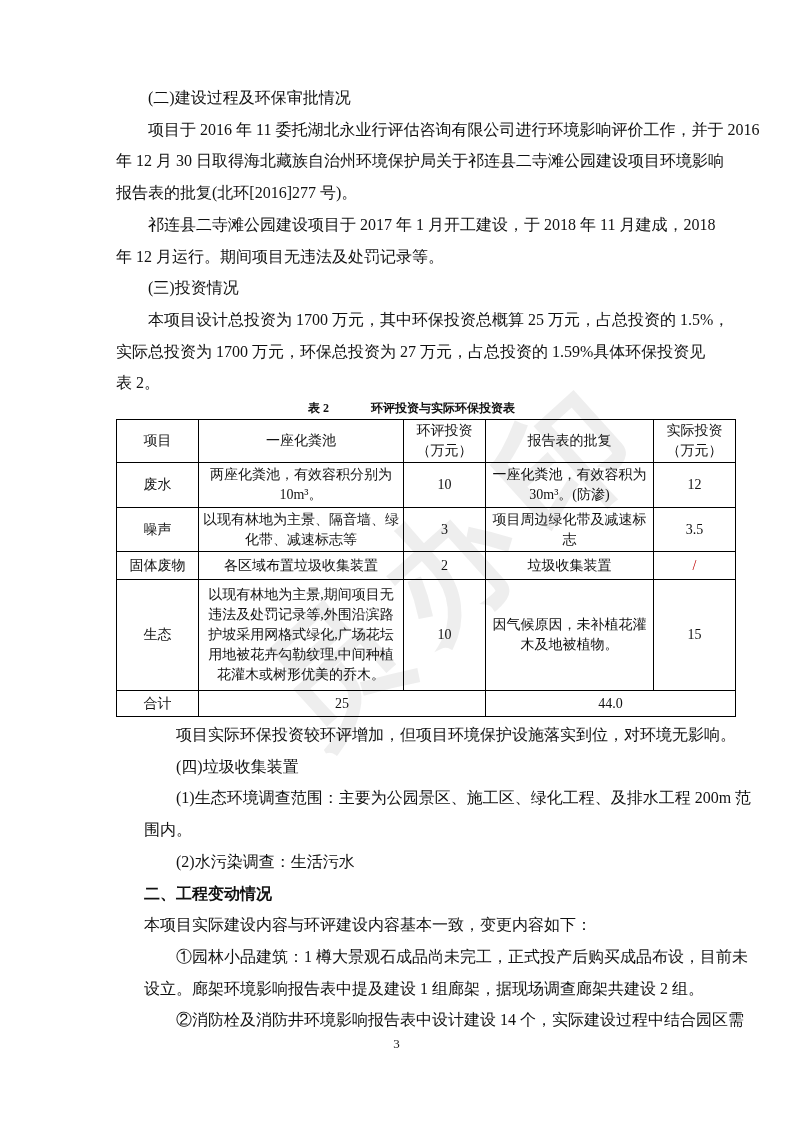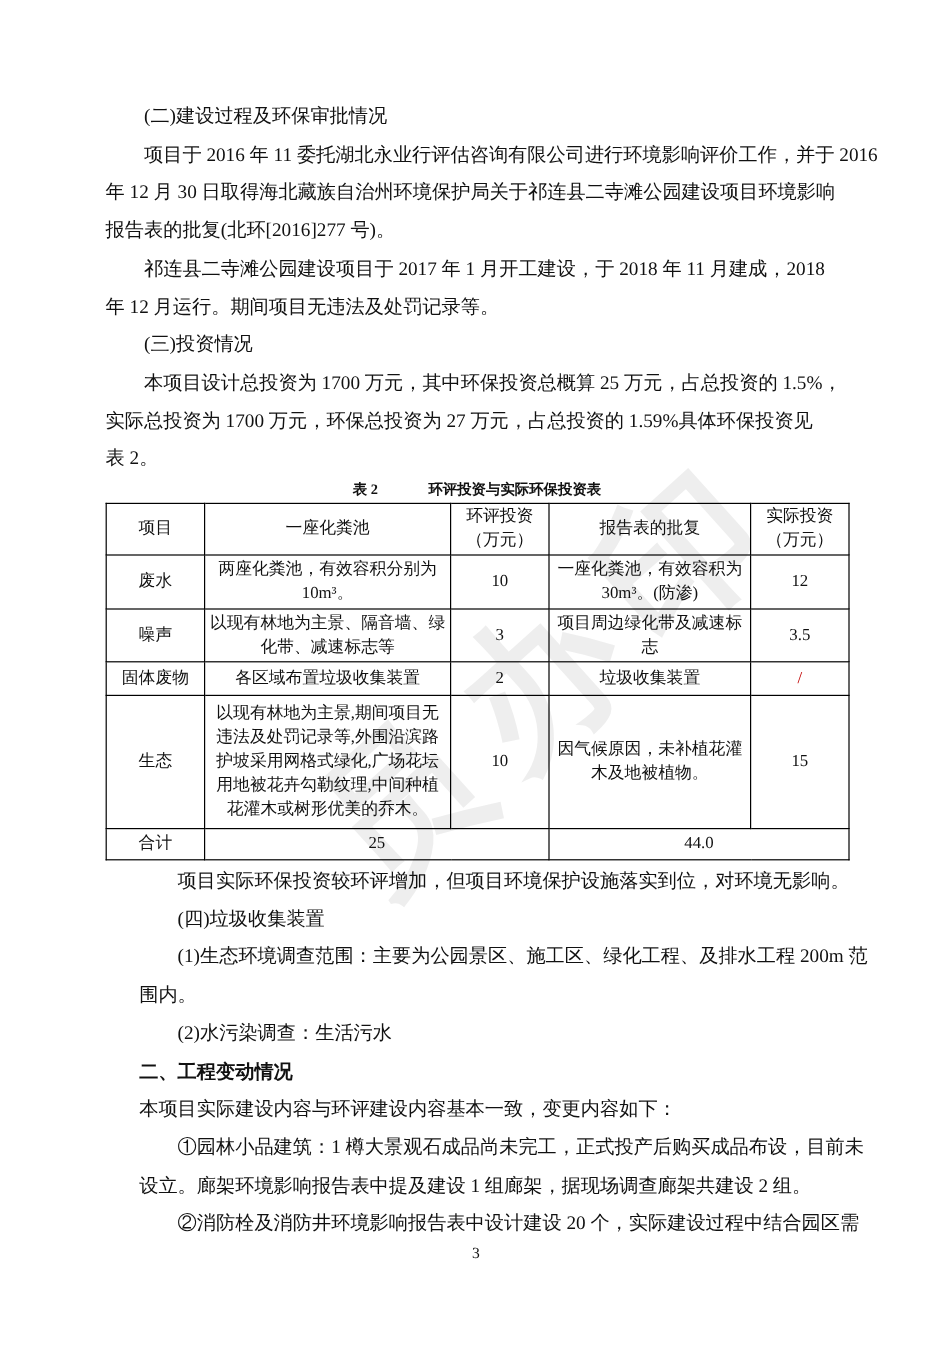--- a/index.html
+++ b/index.html
@@ -22,21 +22,21 @@
     letter-spacing:26px;
     color:rgba(120,120,120,0.13);
     white-space:nowrap;
     z-index:0;
     pointer-events:none;
     font-weight:bold;
   }
   .content{
     position:relative;
     z-index:1;
-    padding:82px 86px 0 88px;
+    padding:82px 86px 0 116px;
     font-size:16px;
     line-height:31.7px;
   }
   .line{
     text-align:justify;
     text-align-last:left;
     white-space:nowrap;
   }
   .indent{padding-left:32px;}
   .bold{font-weight:bold;}
@@ -170,20 +170,20 @@
     <div class="after-table">
       <div class="line indent">项目实际环保投资较环评增加，但项目环境保护设施落实到位，对环境无影响。</div>
       <div class="line indent">(四)垃圾收集装置</div>
       <div class="line indent">(1)生态环境调查范围：主要为公园景区、施工区、绿化工程、及排水工程 200m 范</div>
       <div class="line">围内。</div>
       <div class="line indent">(2)水污染调查：生活污水</div>
       <div class="line bold">二、工程变动情况</div>
       <div class="line">本项目实际建设内容与环评建设内容基本一致，变更内容如下：</div>
       <div class="line indent">①园林小品建筑：1 樽大景观石成品尚未完工，正式投产后购买成品布设，目前未</div>
       <div class="line">设立。廊架环境影响报告表中提及建设 1 组廊架，据现场调查廊架共建设 2 组。</div>
-      <div class="line indent">②消防栓及消防井环境影响报告表中设计建设 20 个，实际建设过程中结合园区需</div>
+      <div class="line indent">②消防栓及消防井环境影响报告表中设计建设 14 个，实际建设过程中结合园区需</div>
     </div>
 
   </div>
 
   <div class="page-number">3</div>
 
 </div>
 
 </body></html>

